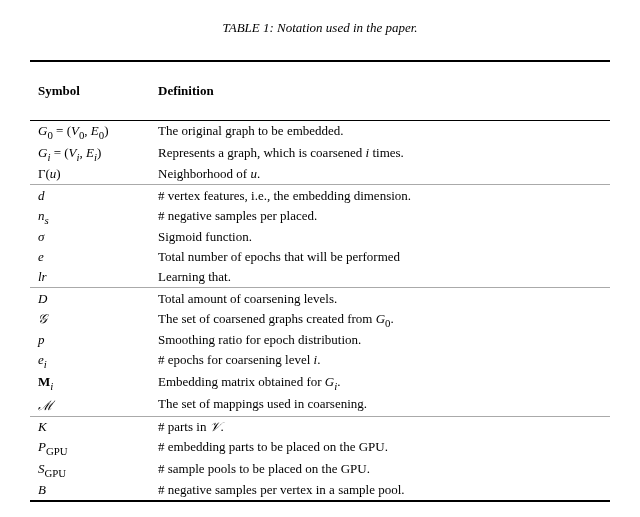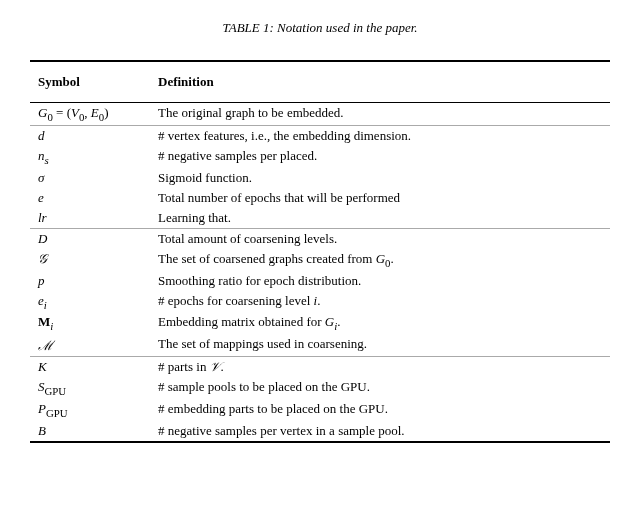--- a/index.html
+++ b/index.html
@@ -20,21 +20,21 @@
       text-align: center;
       font-style: italic;
     }
     table {
       border-collapse: collapse;
       width: 580px;
     }
     thead tr th {
       border-top: 2px solid #000;
       border-bottom: 1px solid #000;
-      padding: 12px 8px;
+      padding: 21px 8px;
       text-align: left;
       font-weight: bold;
     }
     tbody tr td {
       padding: 2px 8px;
       vertical-align: top;
     }
     tbody tr:last-child td {
       border-bottom: 2px solid #000;
     }
@@ -61,20 +61,28 @@
   <thead>
     <tr>
       <th class="symbol-col">Symbol</th>
       <th class="def-col">Definition</th>
     </tr>
   </thead>
   <tbody id="table-body">
   <tr>
         <td class="symbol-col"><i>G</i><sub>0</sub> = (<i>V</i><sub>0</sub>, <i>E</i><sub>0</sub>)</td>
         <td class="def-col">The original graph to be embedded.</td>
+      </tr>
+      <tr>
+        <td class="symbol-col"><i>G<sub>i</sub></i> = (<i>V<sub>i</sub></i>, <i>E<sub>i</sub></i>)</td>
+        <td class="def-col">Represents a graph, which is coarsened <i>i</i> times.</td>
+      </tr>
+      <tr>
+        <td class="symbol-col">Γ(<i>u</i>)</td>
+        <td class="def-col">Neighborhood of <i>u</i>.</td>
       </tr>
       <tr class="sep-row">
         <td colspan="2"></td>
       </tr>
       <tr>
         <td class="symbol-col"><i>d</i></td>
         <td class="def-col"># vertex features, i.e., the embedding dimension.</td>
       </tr>
       <tr>
         <td class="symbol-col"><i>n<sub>s</sub></i></td>
@@ -120,25 +128,25 @@
         <td class="def-col">The set of mappings used in coarsening.</td>
       </tr>
       <tr class="sep-row">
         <td colspan="2"></td>
       </tr>
       <tr>
         <td class="symbol-col"><i>K</i></td>
         <td class="def-col"># parts in <i>𝒱</i>.</td>
       </tr>
       <tr>
+        <td class="symbol-col"><i>P</i><sub>GPU</sub></td>
+        <td class="def-col"># embedding parts to be placed on the GPU.</td>
+      </tr>
+      <tr>
         <td class="symbol-col"><i>S</i><sub>GPU</sub></td>
         <td class="def-col"># sample pools to be placed on the GPU.</td>
-      </tr>
-      <tr>
-        <td class="symbol-col"><i>P</i><sub>GPU</sub></td>
-        <td class="def-col"># embedding parts to be placed on the GPU.</td>
       </tr>
       <tr>
         <td class="symbol-col"><i>B</i></td>
         <td class="def-col"># negative samples per vertex in a sample pool.</td>
       </tr>
     </tbody>
 </table>
 
 </body></html>

